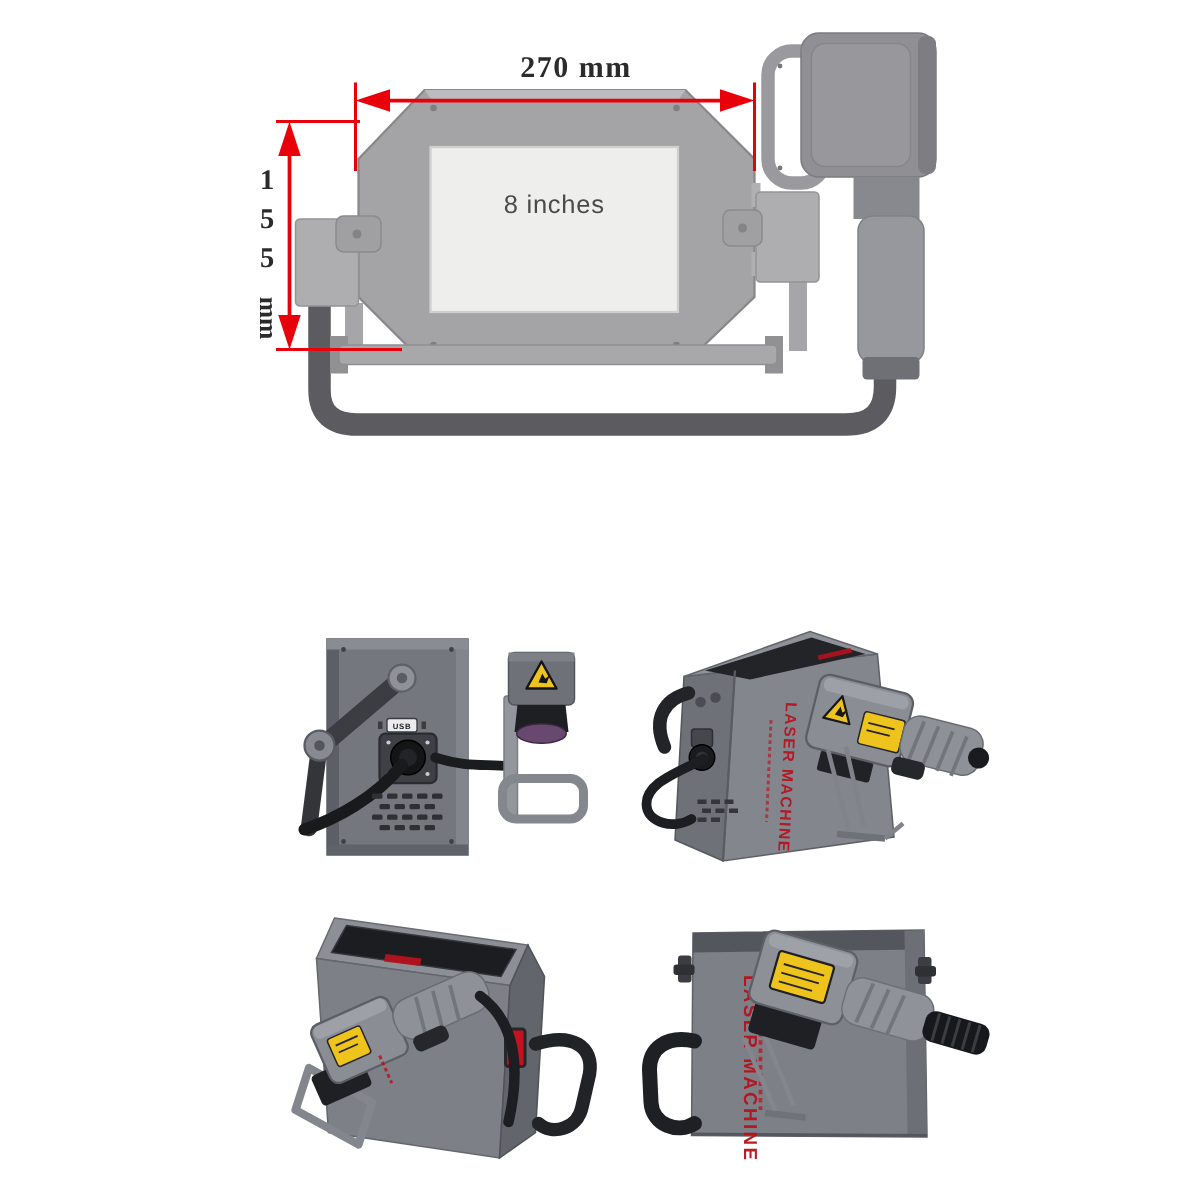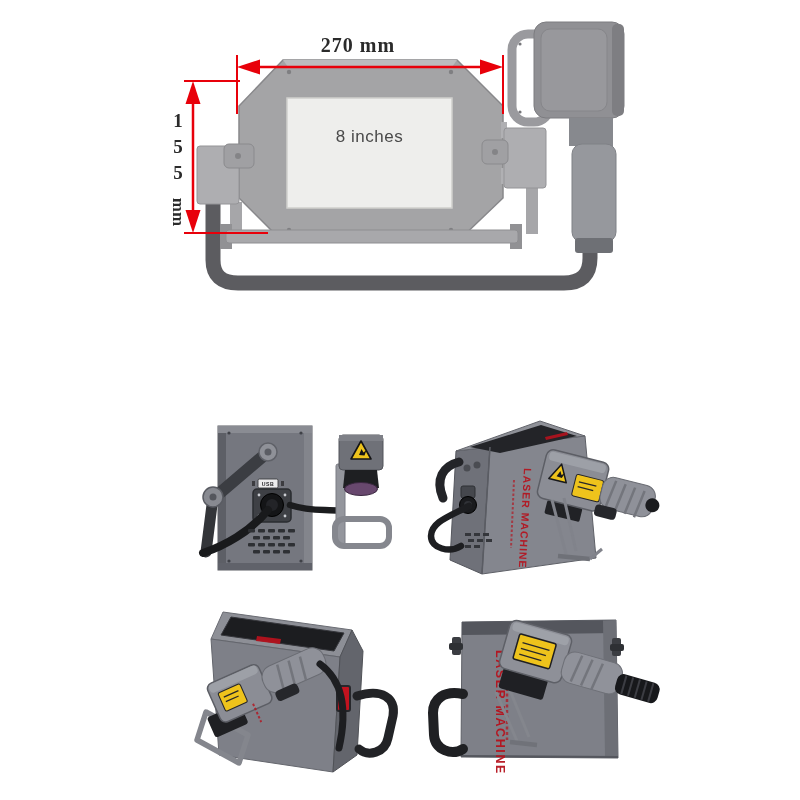--- a/index.html
+++ b/index.html
@@ -1,19 +1,19 @@
 <!DOCTYPE html>
 <html><head>
 <meta charset="utf-8">
 <style>
   html,body{margin:0;padding:0;background:#fff;}
   .canvas{position:relative;width:800px;height:800px;background:#ffffff;overflow:hidden;
           font-family:"Liberation Sans",sans-serif;}
   .canvas svg{position:absolute;left:0;top:0;}
-  .dim-270{position:absolute;left:278px;top:34px;width:160px;text-align:center;
+  .dim-270{position:absolute;left:304px;top:34px;width:160px;text-align:center;
            font-family:"Liberation Serif",serif;font-weight:bold;font-size:20px;
            color:#2b2b2b;letter-spacing:1px;}
   .dim-155{position:absolute;left:162px;top:110px;width:32px;display:flex;
            flex-direction:column;align-items:center;color:#2b2b2b;
            font-family:"Liberation Serif",serif;font-weight:bold;}
   .dim-155 .digits{writing-mode:vertical-rl;text-orientation:upright;
                    font-size:19px;letter-spacing:5px;line-height:1;}
   .dim-155 .unit{transform:rotate(90deg);font-size:17px;margin-top:14px;}
   .screen-label{position:absolute;left:287px;top:98px;width:165px;height:78px;
                 display:flex;align-items:center;justify-content:center;

